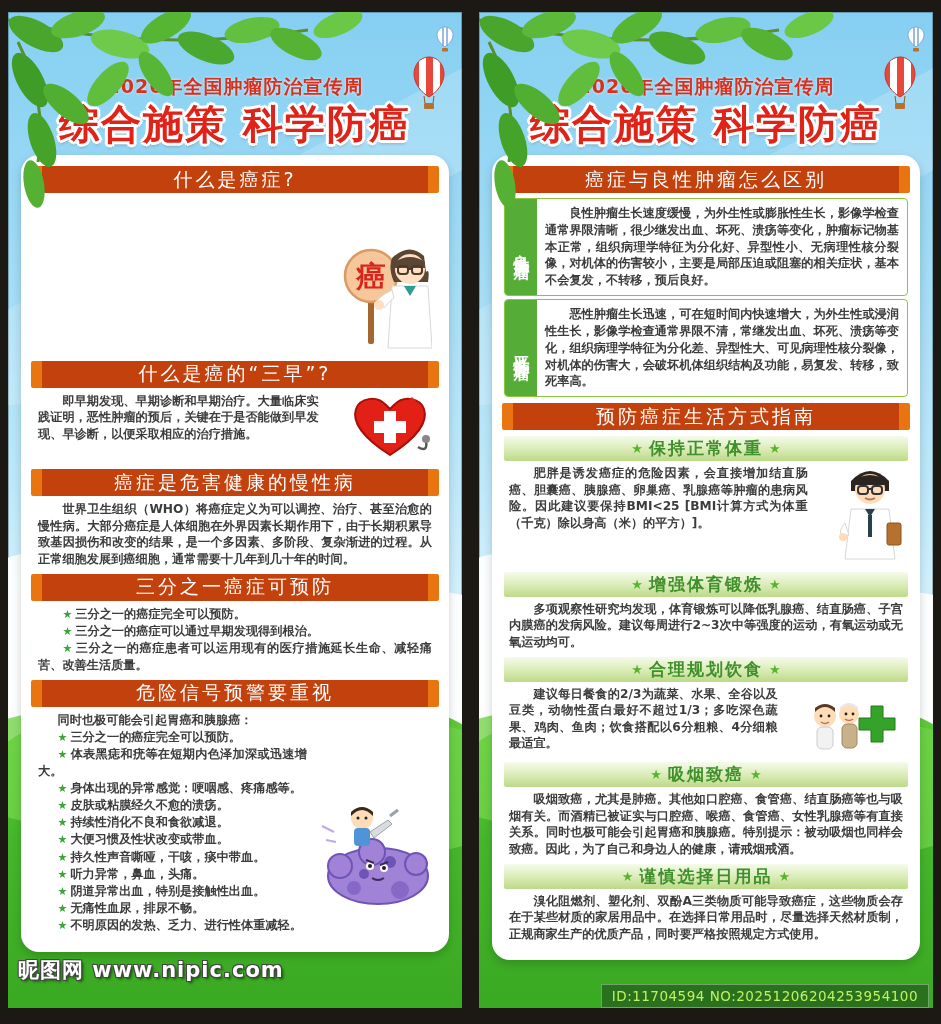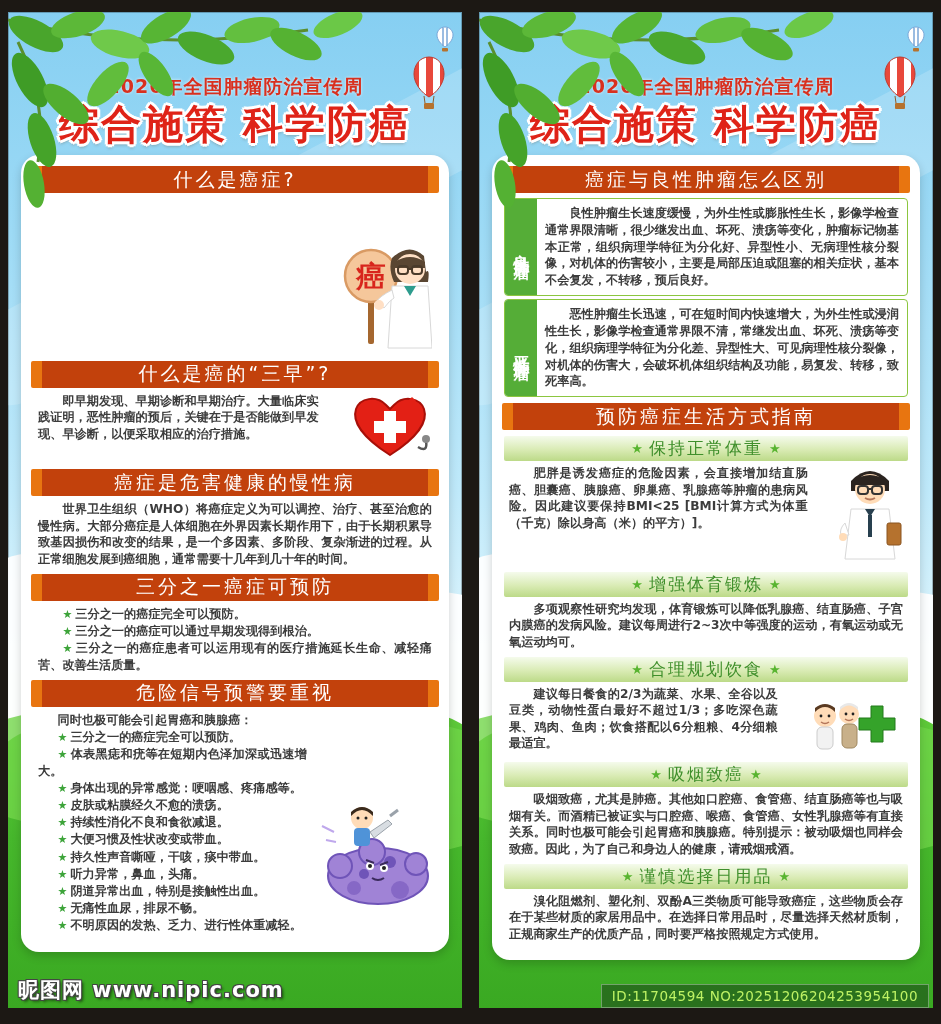--- a/index.html
+++ b/index.html
@@ -77,24 +77,24 @@
   }
   .cmp-body{
     font-size:12.2px;line-height:1.38;color:#3c3c3c;font-weight:bold;
     padding:6px 8px;text-align:justify;text-indent:2em;
   }
   .band{
     height:25px;margin:6px 4px 4px;display:flex;align-items:center;justify-content:center;gap:6px;
     background:linear-gradient(180deg,#f5fbec 0%,#d9ebb4 55%,#bcda88 100%);
     border-radius:2px;
   }
-  .band-title{color:#3f8f2b;font-weight:normal;font-size:17px;letter-spacing:2px;}
+  .band-title{color:#3f8f2b;font-weight:bold;font-size:17px;letter-spacing:2px;}
   .band-star{color:#58b430;font-size:13px;}
   .wm-site{
-    position:absolute;left:18px;top:976px;z-index:9;color:#fff;font-weight:bold;font-size:21px;
+    position:absolute;left:18px;top:956px;z-index:9;color:#fff;font-weight:bold;font-size:21px;
     letter-spacing:1px;
     text-shadow:-1px -1px 0 #444,1px -1px 0 #444,-1px 1px 0 #444,1px 1px 0 #444,2px 2px 3px rgba(0,0,0,.6);
     text-align:right;
   }
   .wm-id{
     position:absolute;right:12px;top:984px;z-index:9;
     background:rgba(35,92,28,.72);border:1px solid rgba(255,255,255,.35);
     color:#bef264;font-size:13.5px;padding:3px 10px;letter-spacing:.5px;
   }
   .clearfix::after{content:"";display:block;clear:both;}

